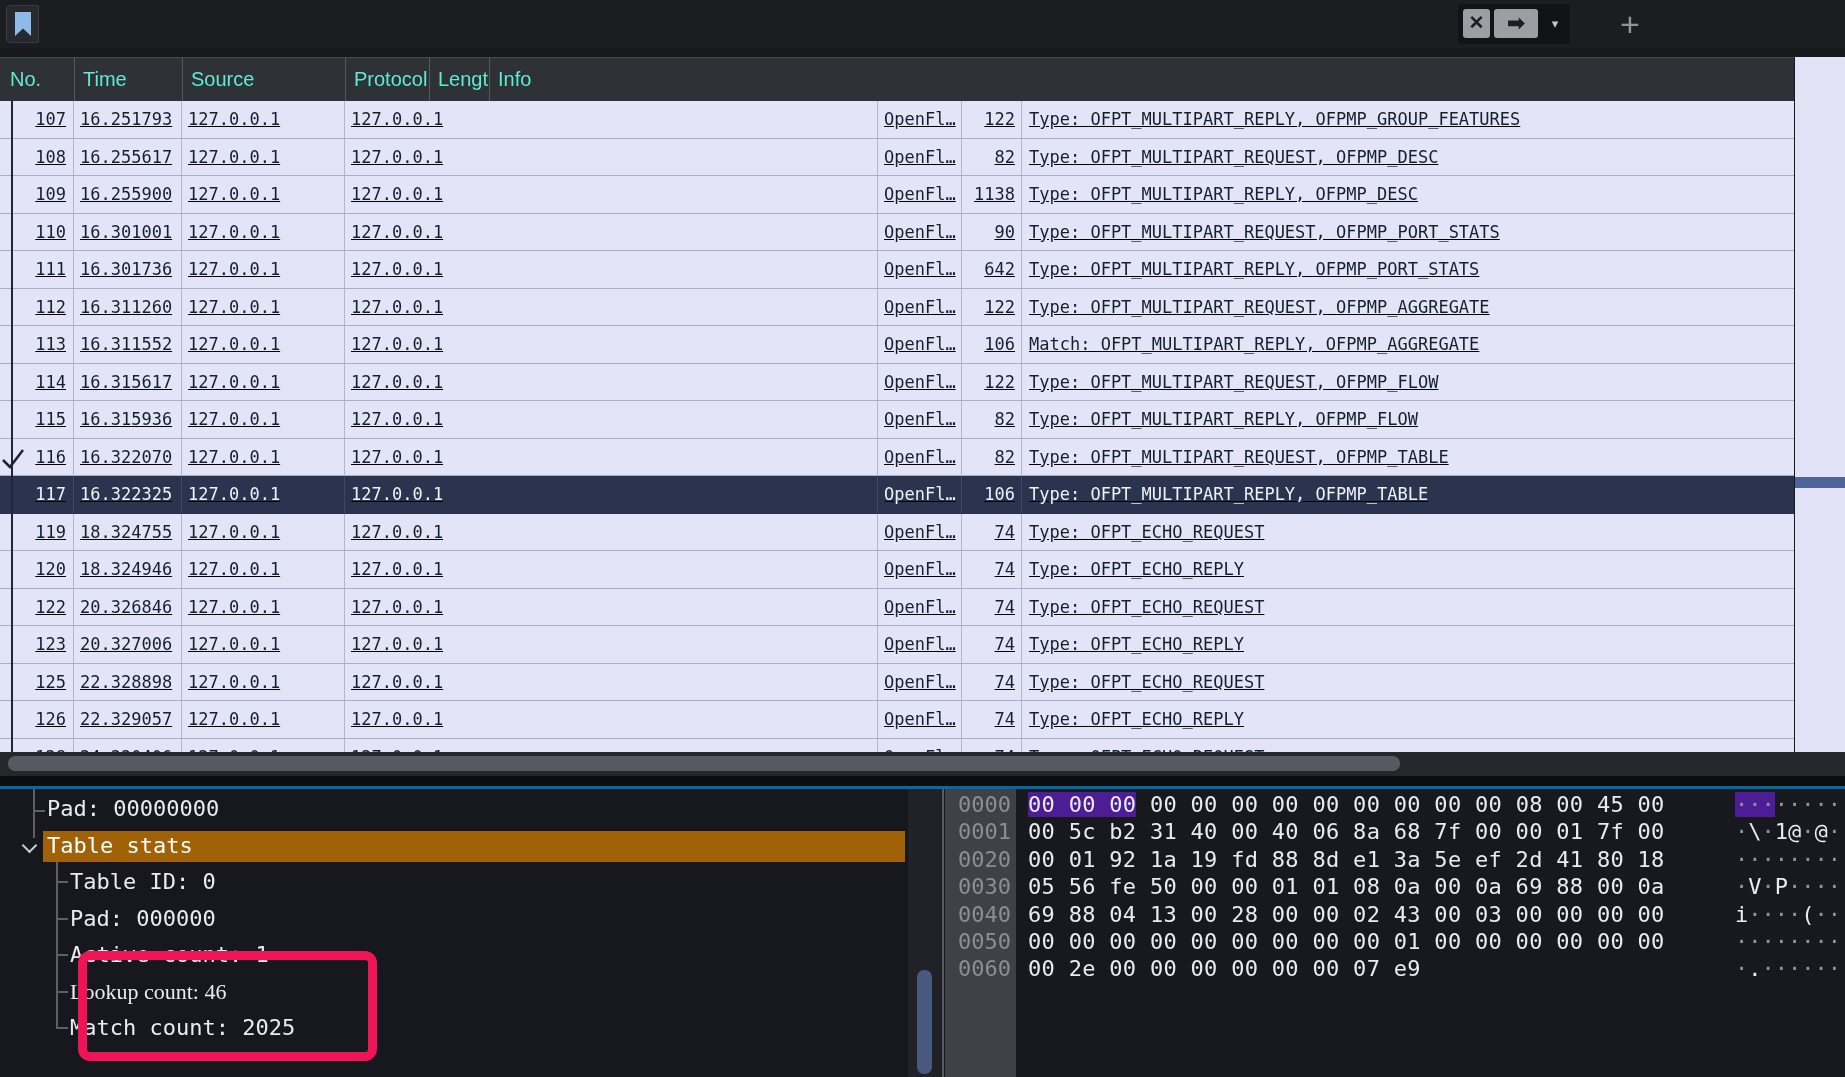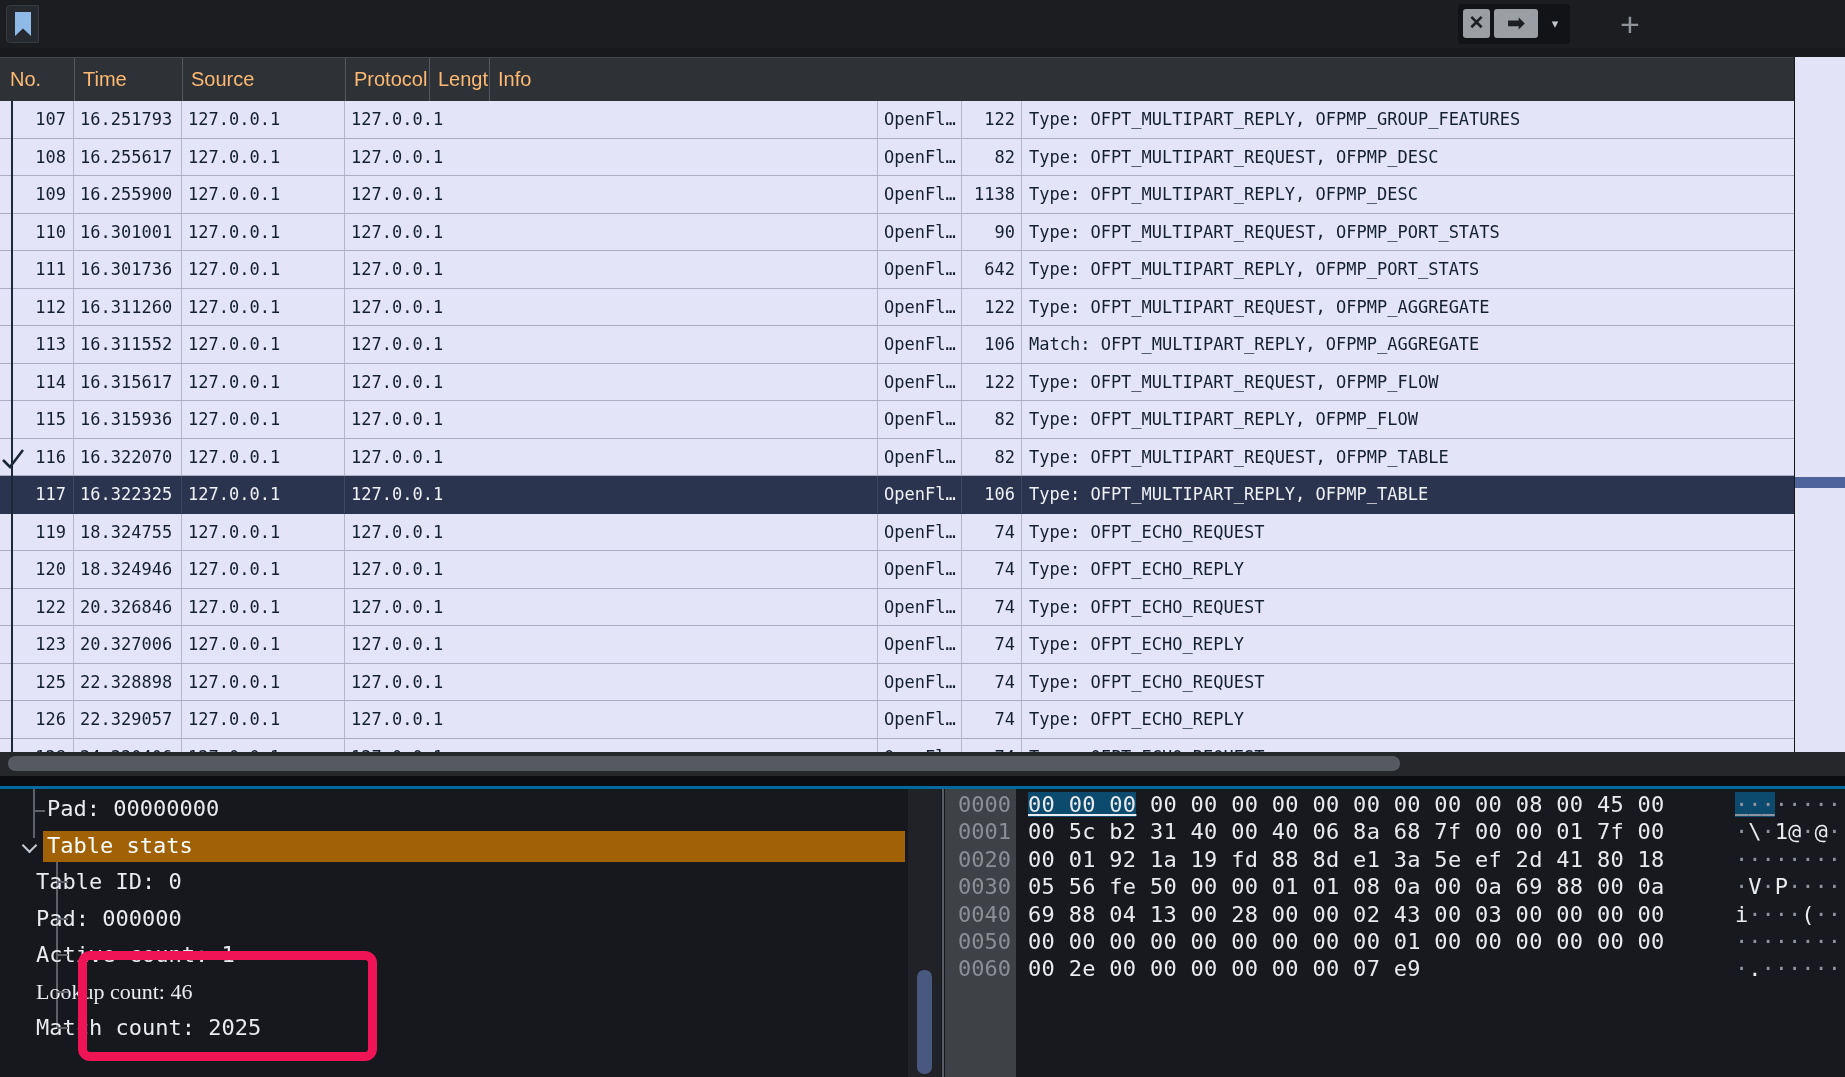--- a/index.html
+++ b/index.html
@@ -17,29 +17,29 @@
     font-family:"Liberation Sans", sans-serif; white-space:nowrap; overflow:hidden; }
   .btn-dock { position:absolute; left:1458px; top:4px; width:112px; height:40px; background:#121316; border-radius:4px; }
   .sq-btn { position:absolute; top:9px; height:29px; background:#9b9ea3; border-radius:3px;
     color:#1c1e22; text-align:center; font-weight:bold; }
   .clear-btn { left:1463px; width:27px; font-size:19px; line-height:28px; }
   .apply-btn { left:1494px; width:44px; font-size:21px; line-height:27px; }
   .caret-btn { position:absolute; left:1544px; top:12px; width:22px; height:24px; color:#c3c7cd; font-size:13px; line-height:24px; text-align:center; }
   .add-btn { position:absolute; left:1615px; top:2px; width:30px; height:44px; color:#90949a; font-size:34px; font-weight:100; line-height:44px; text-align:center; }
   
   .pkt-header { position:absolute; left:0; top:57px; width:1794px; height:44px; background:#2e3236;
-    border-top:1px solid #45484d; display:flex; color:#fdba74; font-size:20px; line-height:43px; }
+    border-top:1px solid #45484d; display:flex; color:#5eead4; font-size:20px; line-height:43px; }
   .hcell { padding-left:8px; border-left:1px solid #55595e; overflow:hidden; white-space:nowrap; height:100%; }
   .hcell:first-child { border-left:none; padding-left:10px; }
   
   .w-no{width:74px; flex:none;} .w-time{width:108px; flex:none;} .w-src{width:163px; flex:none;}
   .w-dst{width:533px; flex:none;} .w-proto{width:84px; flex:none;} .w-len{width:60px; flex:none;}
   .w-info{flex:1; min-width:0;}
   
-  .pkt-list { position:absolute; left:0; top:101px; width:1794px; height:651px; background:#7dd3fc; overflow:hidden; }
+  .pkt-list { position:absolute; left:0; top:101px; width:1794px; height:651px; background:#7dd3fc; overflow:hidden;text-decoration:underline; }
   .prow { display:flex; width:100%; height:37.5px; font-family:"DejaVu Sans Mono", monospace;
     font-size:17px; line-height:37px; color:#13202e; border-bottom:1px solid #ababc2; background:#e4e4f9; }
   .pcell { overflow:hidden; white-space:nowrap; }
   .pcell.w-no { text-align:right; padding-right:7px; }
   .pcell.w-time,.pcell.w-src,.pcell.w-dst,.pcell.w-proto { padding-left:6px; border-right:1px solid #b6b6ca; }
   .pcell.w-no { border-right:1px solid #b6b6ca; }
   .pcell.w-len { text-align:right; padding-right:6px; border-right:1px solid #b6b6ca; }
   .pcell.w-info { padding-left:7px; }
   .prow.selected { background:#2b344f; color:#eef1f6; border-bottom-color:#2b344f; }
   .prow.selected .pcell { border-right-color:rgba(255,255,255,0.10); }
@@ -52,38 +52,38 @@
   .h-scroll { position:absolute; left:0; top:752px; width:1845px; height:24px; background:#25272b; }
   .h-thumb { position:absolute; left:8px; top:4px; width:1392px; height:15px; background:#56595f; border-radius:7px; }
   
   .splitter { position:absolute; left:0; top:776px; width:1845px; height:10px; background:#0c0d10; }
   .bottom { position:absolute; left:0; top:786px; width:1845px; height:333px; background:#16181d; border-top:3px solid #0369a1; }
   
   .tree-pane { position:absolute; left:0; top:0; width:908px; height:291px; overflow:hidden;
     font-family:"DejaVu Sans Mono", monospace; font-size:22px; color:#e9ebef; }
   .trow { position:absolute; left:0; height:31px; line-height:30px; white-space:nowrap; }
   .trow.lvl0 { padding-left:47px; }
-  .trow.lvl1 { padding-left:36px; }
+  .trow.lvl1 { padding-left:70px; }
   .trow.selected { left:43px; width:862px; padding-left:4px; background:#a16207; color:#ffffff; }
   .gline { position:absolute; background:#5d6066; }
   .chevron { position:absolute; left:24px; width:11px; height:11px; border-left:2px solid #c8ccd2;
     border-bottom:2px solid #c8ccd2; transform:rotate(-45deg); }
   .tree-scrollbar { position:absolute; left:908px; top:0; width:33px; height:291px; background:#202227; }
   .tree-thumb { position:absolute; left:9px; top:181px; width:15px; height:104px; background:#49587e; border-radius:7px; }
   .pane-divider { position:absolute; left:942px; top:0; width:2px; height:291px; background:#5a5d63; }
   
   .hex-pane { position:absolute; left:945px; top:0; width:900px; height:291px; overflow:hidden;
     background:#17191e; font-family:"DejaVu Sans Mono", monospace; font-size:22px; }
   .offset-gutter { position:absolute; left:0; top:0; width:71px; height:291px; background:#3e4146; }
   .hexrow { position:absolute; left:0; width:900px; height:27px; line-height:27px; white-space:nowrap; }
   .hx-off { position:absolute; left:13px; color:#8b8e95; }
   .hx-bytes { position:absolute; left:83px; color:#e9ebef; letter-spacing:0.3px; }
   .hx-ascii { position:absolute; left:790px; color:#e9ebef; }
   .hx-ascii .dim { color:#8f939e; }
-  .hl { background:#0c4a6e;text-decoration:underline; }
+  .hl { background:#4c1d95; }
   
   .annotation { position:absolute; left:78px; top:951px; width:299px; height:110px;
     border:9px solid #ee1456; border-radius:12px; z-index:20; pointer-events:none; }
 </style>
 </head>
 <body>
 
 <div id="screen">
 
   <div class="filter-bar">

